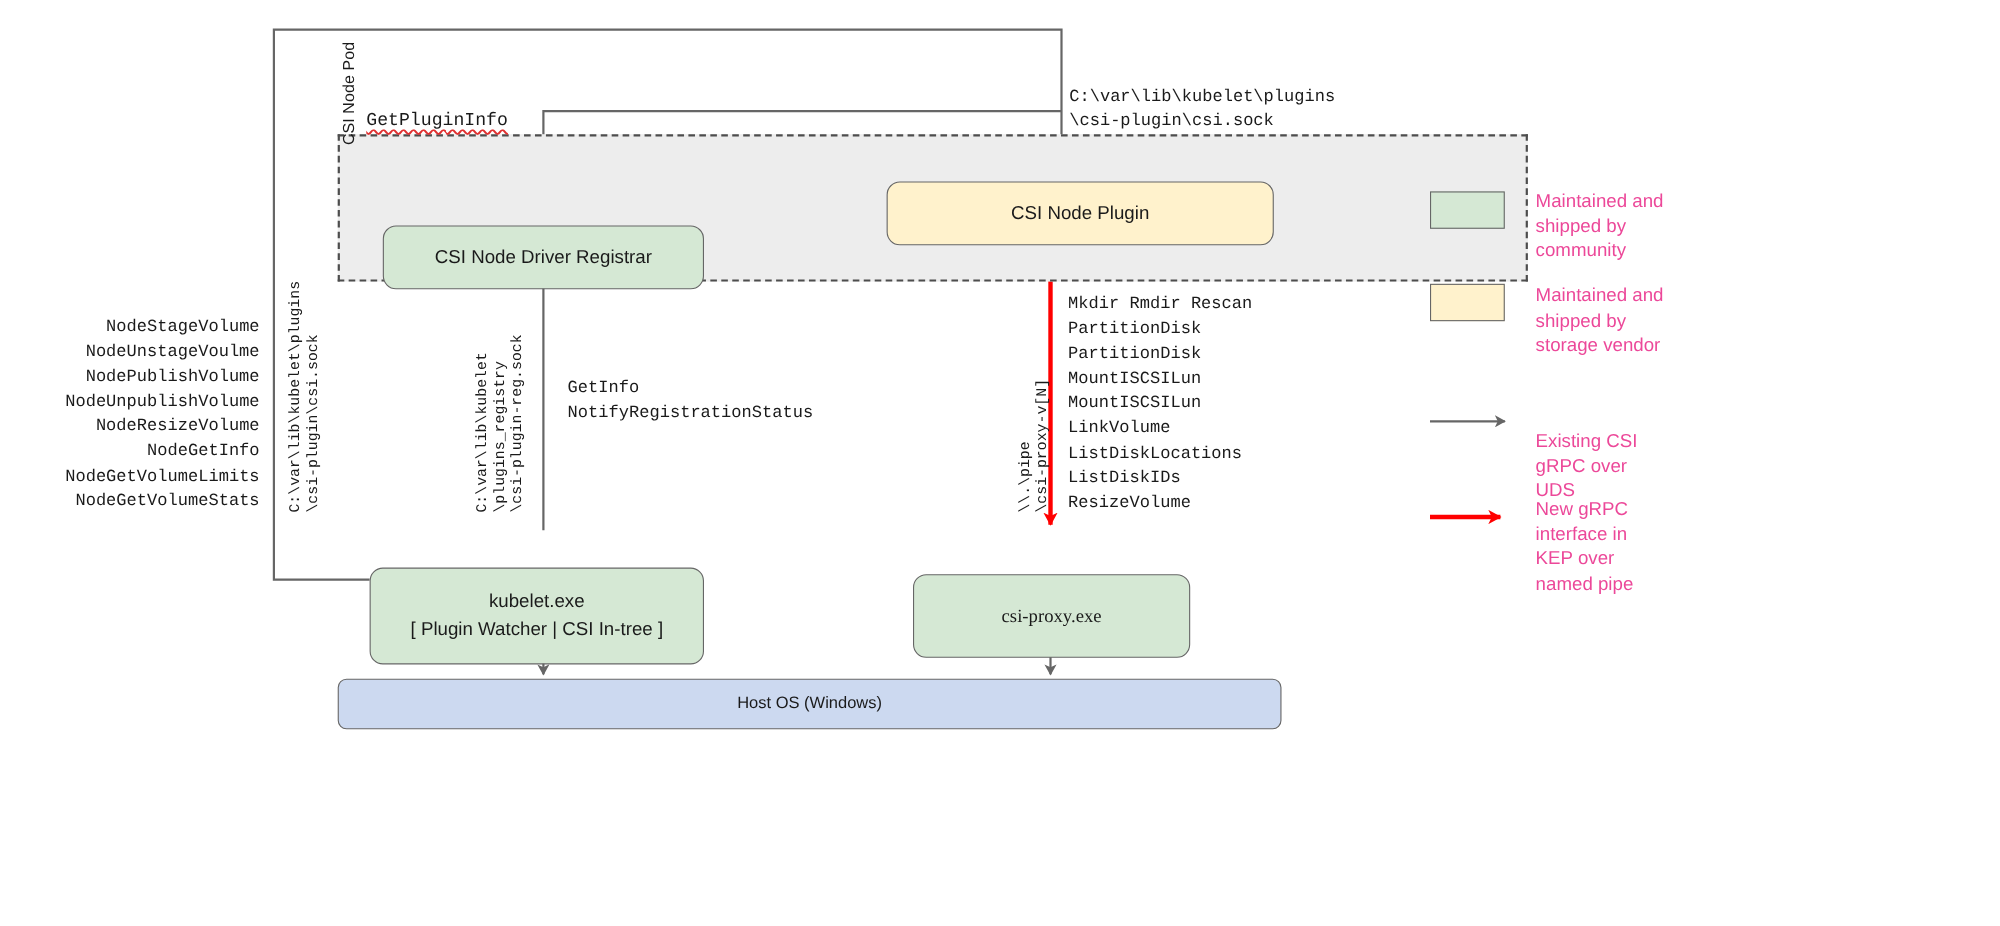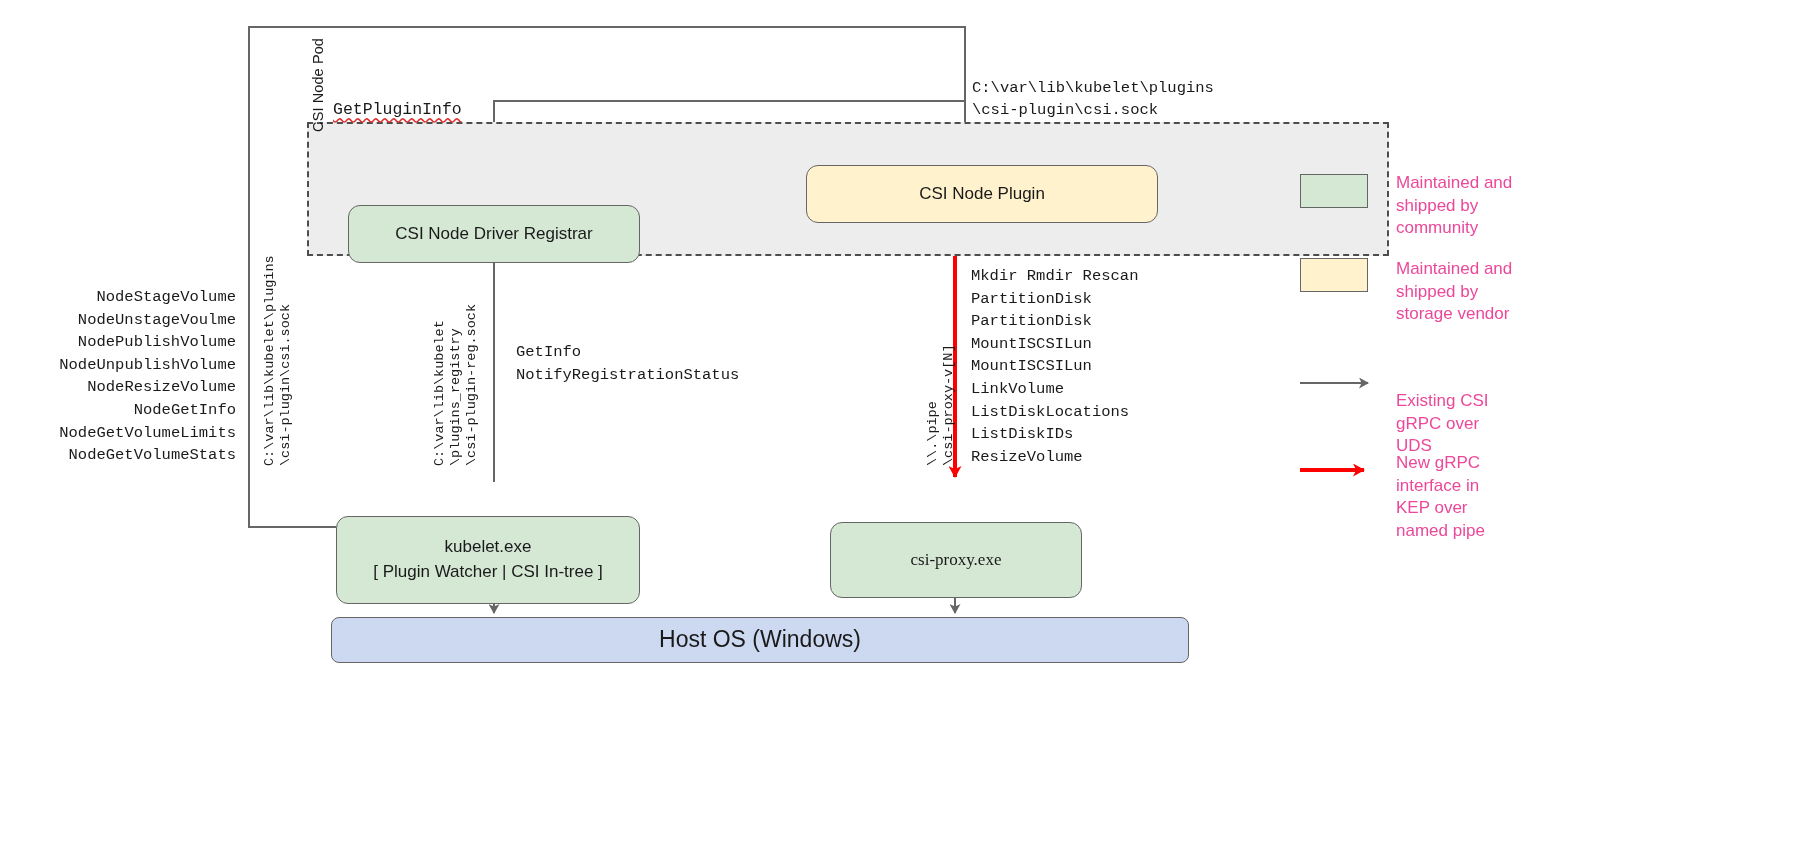--- a/index.html
+++ b/index.html
@@ -48,21 +48,21 @@
     line-height:1.45;
   }
   .green{background:#d5e8d4;margin-top:40px;}
   .yellow{background:#fff2cc;}
   .blue{background:#ccd9f0;}
 
   #registrar{left:348px;top:165px;width:292px;height:58px;}
   #nodeplugin{left:806px;top:165px;width:352px;height:58px;}
   #kubelet{left:336px;top:476px;width:304px;height:88px;}
   #csiproxy{left:830px;top:482px;width:252px;height:76px;font-family:Liberation Serif, serif;}
-  #hostos{left:307px;top:617px;width:858px;height:46px;border-radius:8px;font-size:23px;margin-left:24px;}
+  #hostos{left:307px;top:617px;width:858px;height:46px;border-radius:8px;font-size:15px;}
 
   
   .txt{
     position:absolute;
     font-family:"Liberation Mono", monospace;
     font-size:15.5px;
     color:#1a1a1a;
     white-space:pre;
     line-height:22.6px;
   }

